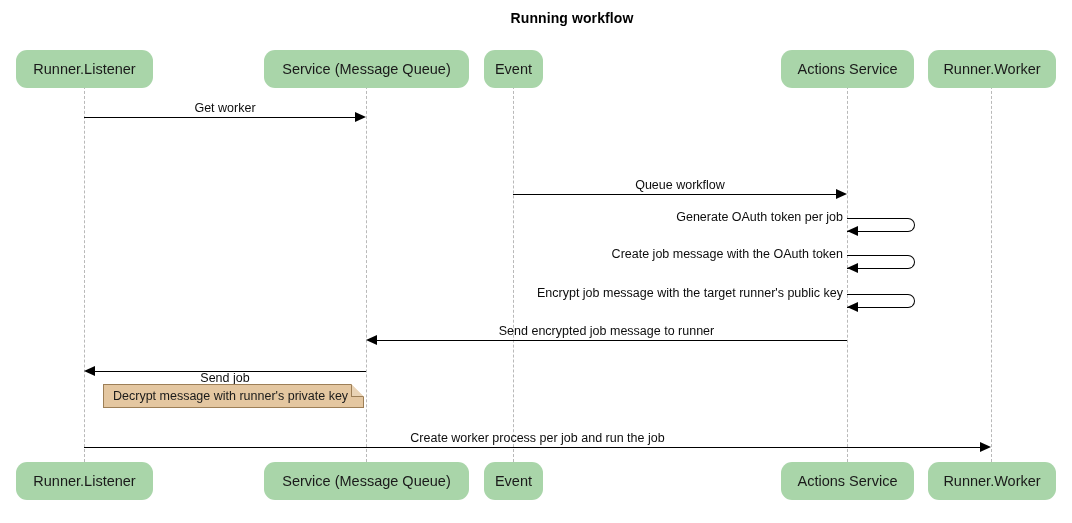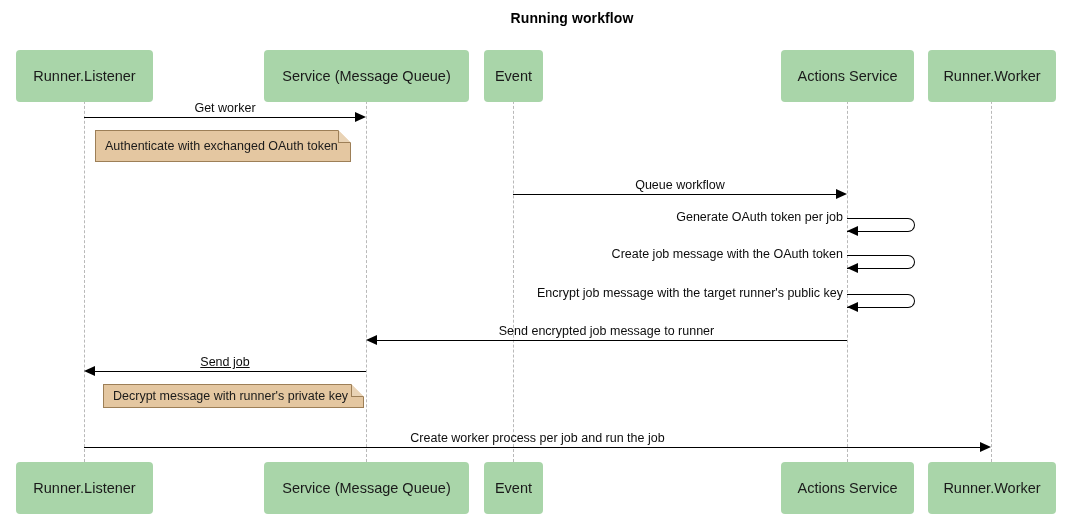--- a/index.html
+++ b/index.html
@@ -30,23 +30,23 @@
     letter-spacing: 0.1px;
     padding-left: 36px;
   }
   .lifeline {
     position: absolute;
     width: 0;
     border-left: 1px dashed #b9b9b9;
   }
   .participant {
     position: absolute;
-    height: 52px;
+    height: 38px;
     background: #a9d5a9;
-    border-radius: 4px;
+    border-radius: 11px;
     display: flex;
     align-items: center;
     justify-content: center;
     font-size: 14.5px;
     color: #1a1a1a;
     white-space: nowrap;
     box-sizing: border-box;
     padding: 12px 12px;
   }
   
@@ -162,31 +162,26 @@
   <div class="selfloop" style="left:847px; top:294px; width:68px; height:14px;"></div>
   <div class="arrowhead left" style="left:847px; top:302px;"></div>
   <div class="msg-label" style="left:450px; top:286px; width:393px; text-align:right;">Encrypt job message with the target runner's public key</div>
 
   <div class="msg" style="left:377px; top:340px; width:470px;"></div>
   <div class="arrowhead left" style="left:366px; top:335px;"></div>
   <div class="msg-label" style="left:366px; top:324px; width:481px;">Send encrypted job message to runner</div>
 
   <div class="msg" style="left:95px; top:371px; width:271px;"></div>
   <div class="arrowhead left" style="left:84px; top:366px;"></div>
-  <div class="msg-label" style="left:84px; top:355px; width:282px;text-decoration:underline;">Send job</div>
+  <div class="msg-label" style="left:84px; top:371px; width:282px;">Send job</div>
 
   <div class="msg" style="left:84px; top:447px; width:896px;"></div>
   <div class="arrowhead right" style="left:980px; top:442px;"></div>
   <div class="msg-label" style="left:84px; top:431px; width:907px;">Create worker process per job and run the job</div>
 
-  <div class="note" style="left:95px; top:130px; width:256px; height:32px;">
-    <span>Authenticate with exchanged OAuth token</span>
-    <span class="fold-cover"></span>
-    <span class="fold"></span>
-  </div>
 
   <div class="note" style="left:103px; top:384px; width:261px; height:24px;">
     <span>Decrypt message with runner's private key</span>
     <span class="fold-cover"></span>
     <span class="fold"></span>
   </div>
 
 </div>
 
 </body></html>

